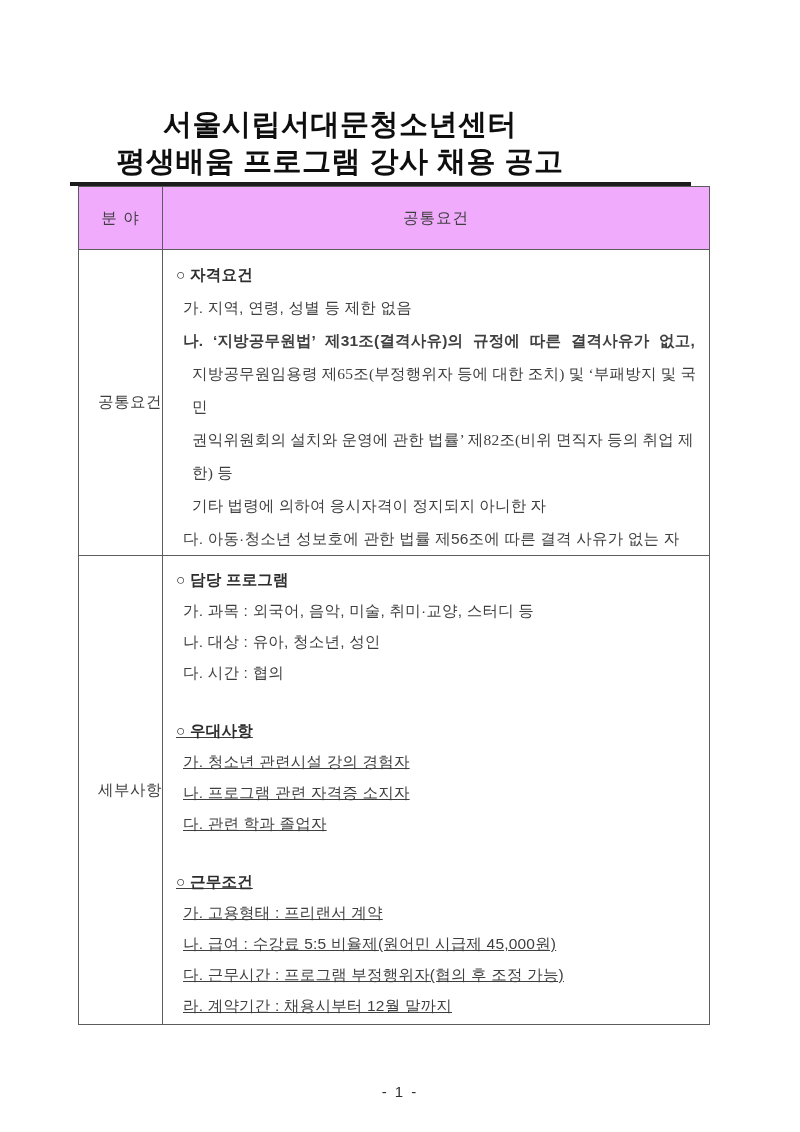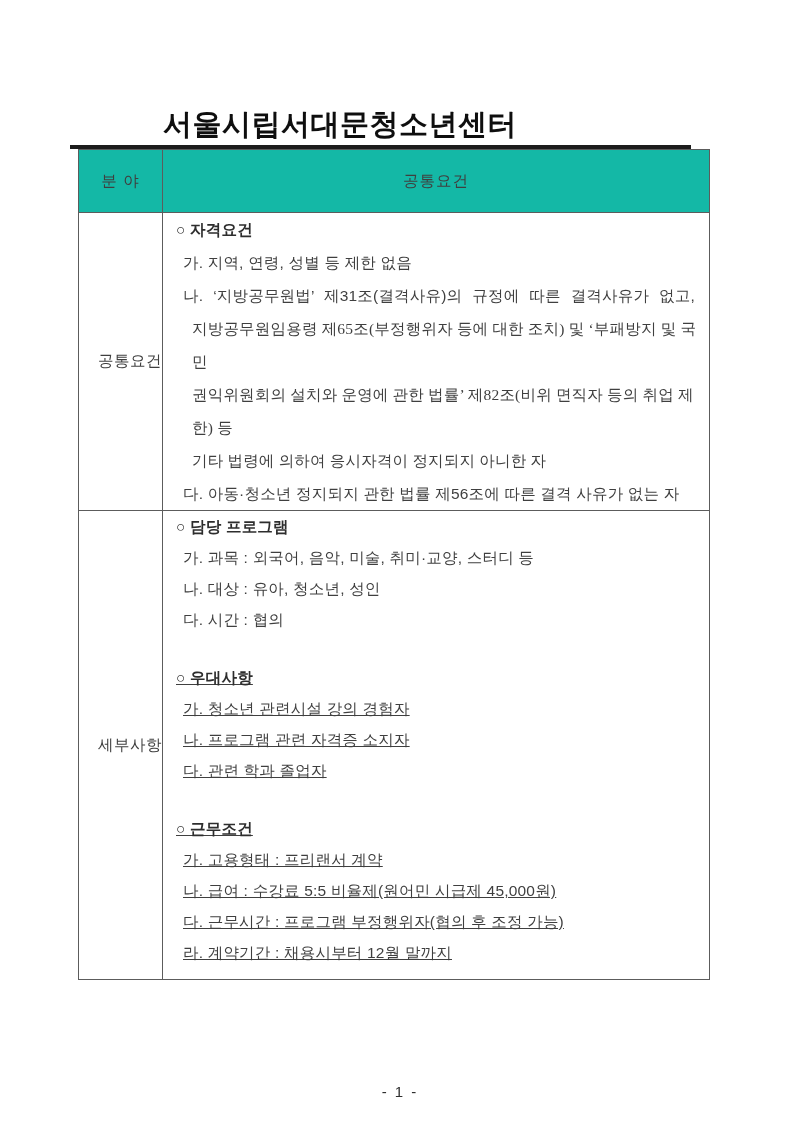--- a/index.html
+++ b/index.html
@@ -50,50 +50,51 @@
     margin-left: 78px;
     width: 632px;
     font-size: 15.5px;
     color: #3f3f3f;
   }
   table.recruit th, table.recruit td {
     border: 1px solid #5c5c5c;
   }
   col.c1 { width: 84px; }
   thead th {
-    background: #14b8a6;
+    background: #f0abfc;
     font-weight: normal;
     height: 63px;
     text-align: center;
     vertical-align: middle;
     border-bottom: 2px solid #5c5c5c;
     letter-spacing: 1px;
   }
   td.cat {
     text-align: right;
     vertical-align: middle;
     letter-spacing: 0.5px;
   }
   td.content {
     vertical-align: top;
-    padding: 0 12px 0 13px;
+    padding: 8px 12px 0 13px;
   }
   td.r1 { height: 240px; }
   td.r2 { height: 469px; margin-left: 16px; }
 
   .r1 .line, .r1 .g-head { line-height: 33px; }
   .r2 .line, .r2 .g-head { line-height: 31px; }
 
   .g-head { font-weight: bold; color: #2d2d2d; letter-spacing: 0.2px; }
   .line  { padding-left: 7px; letter-spacing: 0.2px; }
   .line.cont { padding-left: 16px; font-family: Liberation Serif, serif; }
   .line.justify {
     text-align: justify;
     text-align-last: justify;
     padding-right: 2px;
+    font-weight: bold;
   }
   .group + .group { margin-top: 27px; text-decoration: underline; }
 
   
   .page-number {
     position: absolute;
     left: 0;
     width: 800px;
     top: 1083px;
     text-align: center;
@@ -103,20 +104,21 @@
   }
 </style>
 </head>
 <body>
 
 <div class="page">
 
   <header class="title-wrap">
     <h1>
       <span class="title-line">서울시립서대문청소년센터</span>
+      <span class="title-line">평생배움 프로그램 강사 채용 공고</span>
     </h1>
   </header>
   <div class="title-underline"></div>
 
 
   <table class="recruit">
     <colgroup>
         <col class="c1">
         <col>
       </colgroup>
@@ -130,21 +132,21 @@
       <tr>
         <td class="cat r1">공통요건</td>
         <td class="content r1">
           <div class="group">
             <div class="g-head">○ 자격요건</div>
             <div class="line">가. 지역, 연령, 성별 등 제한 없음</div>
             <div class="line justify">나. ‘지방공무원법’ 제31조(결격사유)의 규정에 따른 결격사유가 없고,</div>
             <div class="line cont">지방공무원임용령 제65조(부정행위자 등에 대한 조치) 및 ‘부패방지 및 국민</div>
             <div class="line cont">권익위원회의 설치와 운영에 관한 법률’ 제82조(비위 면직자 등의 취업 제한) 등</div>
             <div class="line cont">기타 법령에 의하여 응시자격이 정지되지 아니한 자</div>
-            <div class="line">다. 아동·청소년 정지되지 관한 법률 제56조에 따른 결격 사유가 없는 자</div>
+            <div class="line">다. 아동·청소년 성보호에 관한 법률 제56조에 따른 결격 사유가 없는 자</div>
           </div>
         </td>
       </tr>
       <tr>
         <td class="cat r2">세부사항</td>
         <td class="content r2">
           <div class="group">
             <div class="g-head">○ 담당 프로그램</div>
             <div class="line">가. 과목 : 외국어, 음악, 미술, 취미·교양, 스터디 등</div>
             <div class="line">나. 대상 : 유아, 청소년, 성인</div>

